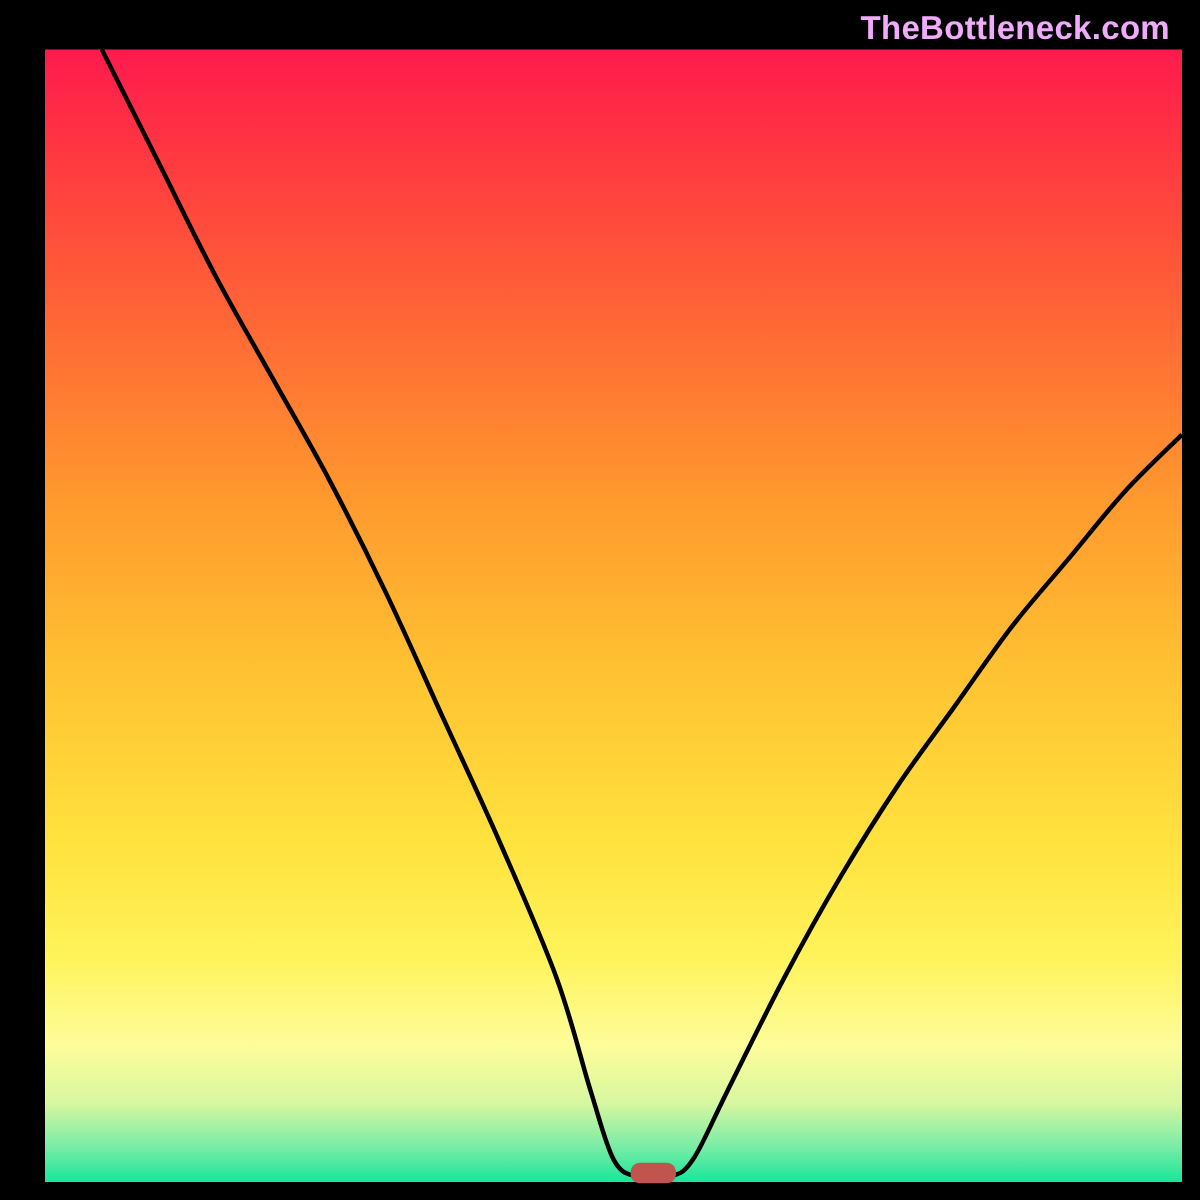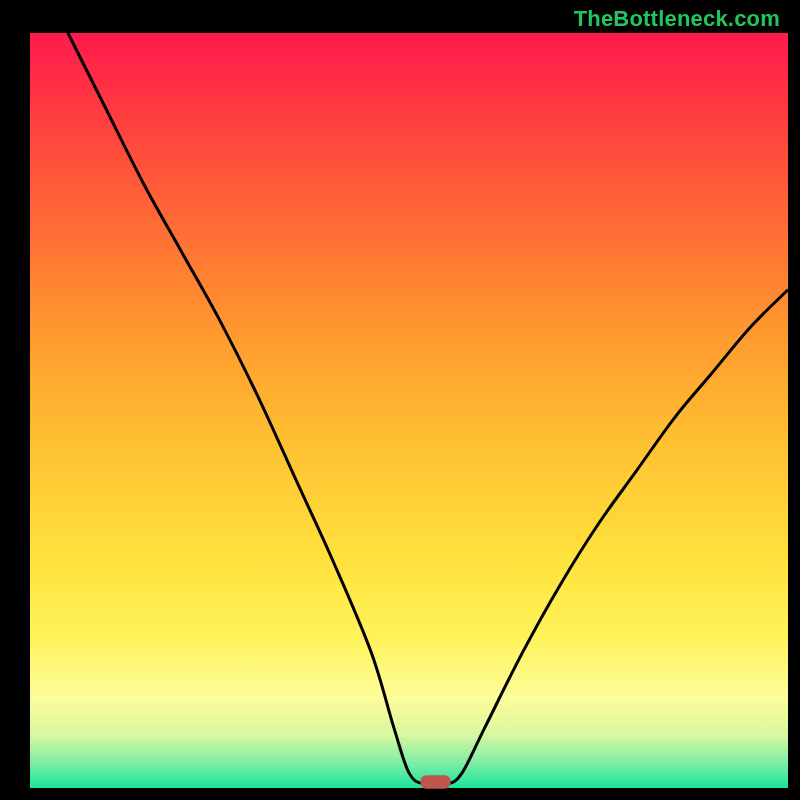--- a/index.html
+++ b/index.html
@@ -17,21 +17,21 @@
     width: 800px;
     height: 800px;
   }
   .watermark {
     position: absolute;
     top: 6px;
     right: 20px;
     font-family: Arial, Helvetica, sans-serif;
     font-size: 22px;
     font-weight: 600;
-    color: #22c55e;
+    color: #f0abfc;
     letter-spacing: 0.2px;
     z-index: 10;
   }
 </style>
 </head>
 <body>
 
 <div class="chart-frame">
   <svg id="chart-svg" width="800" height="800" viewBox="0 0 800 800">
     <defs>

